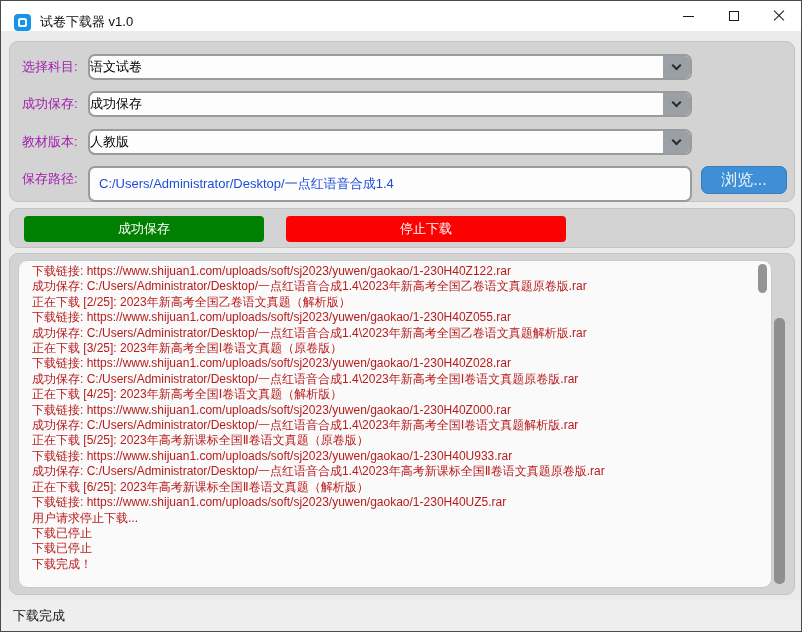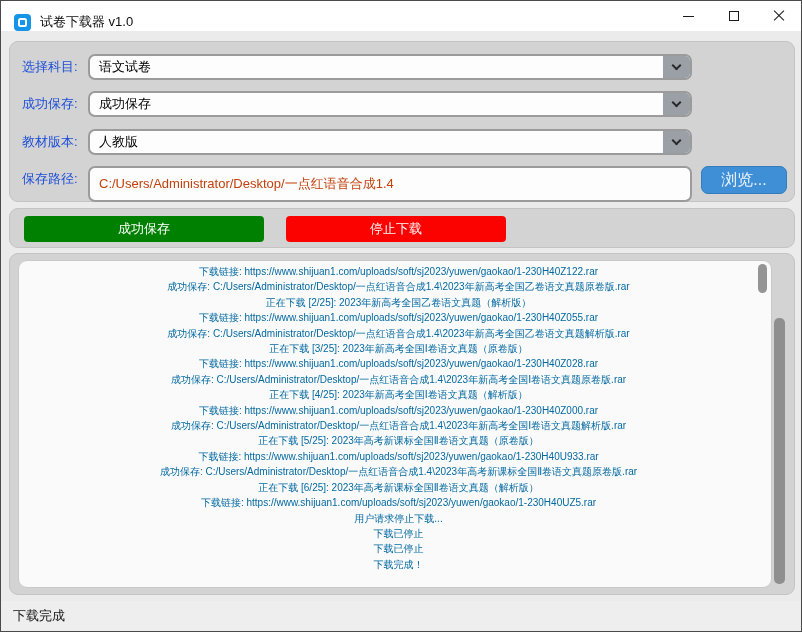--- a/index.html
+++ b/index.html
@@ -42,69 +42,68 @@
     position:absolute; left:8px; width:786px;
     background:#d3d3d3; border:1px solid #c3c3c3; border-radius:9px;
   }
   #form-panel    { top:40px;  height:161px; }
   #actions-panel { top:207px; height:40px;  }
   #log-panel     { top:252px; height:342px; }
 
   
   .form-label {
     position:absolute; left:12px; height:26px; line-height:26px;
-    font-size:13px; color:#1d4ed8;
+    font-size:13px; color:#a21caf;
   }
   .combo {
     position:absolute; left:78px; width:604px; height:26px;
     background:#fdfdfd; border:2px solid #9b9b9b; border-radius:7px;
     display:flex; align-items:center; cursor:default;
   }
-  .combo .value { flex:1; padding-left:9px; font-size:13px; color:#000; white-space:nowrap; overflow:hidden; }
+  .combo .value { flex:1; font-size:13px; color:#000; white-space:nowrap; overflow:hidden; }
   .combo .drop {
     width:27px; height:22px; background:#9aa0a6;
     border-radius:0 5px 5px 0; display:flex; align-items:center; justify-content:center;
   }
   .chev {
     width:7px; height:7px; border-right:2px solid #26282b; border-bottom:2px solid #26282b;
     transform:rotate(45deg) translate(-1.5px,-1.5px);
   }
   .path-input {
     position:absolute; left:78px; top:124px; width:604px; height:27px;
     background:#fdfdfd; border:2px solid #9b9b9b; border-radius:7px;
-    font-size:13px; color:#c2410c; padding:16px 9px;
+    font-size:13px; color:#1d4ed8; padding:16px 9px;
     font-family:"Liberation Sans","DejaVu Sans",sans-serif;
   }
   .browse-btn {
     position:absolute; left:691px; top:124px; width:86px; height:28px;
     background:#3f8fd6; border:1px solid #357cbd; border-radius:7px;
     color:#eaf3fc; font-size:16px; display:flex; align-items:center; justify-content:center;
     cursor:pointer;
   }
 
   
   .action-btn {
     position:absolute; top:7px; height:26px; border:none; border-radius:4px;
     color:#ffffff; font-size:13px; display:flex; align-items:center; justify-content:center;
     cursor:pointer; font-family:"Liberation Sans","DejaVu Sans",sans-serif;
   }
   #btn-start { left:14px;  width:240px; background:#008000; }
-  #btn-stop  { left:276px; width:220px; background:#fb0200; }
+  #btn-stop  { left:276px; width:280px; background:#fb0200; }
   #btn-more  { left:532px; width:235px; background:#7d0680;margin-top:38px; }
 
   
   .log-box {
     position:absolute; left:8px; top:6px; width:754px; height:328px;
     background:#fafafa; border:1px solid #c9c9c9; border-radius:9px;
     padding:3px 6px 0 13px; overflow:hidden;
   }
   .log-line {
-    font-size:10px; line-height:15.4px; color:#0369a1;
+    font-size:12px; line-height:15.4px; color:#b91c1c;
     white-space:nowrap;
-    text-align:center;
   }
   .inner-thumb {
     position:absolute; left:748px; top:10px; width:9px; height:29px;
     background:#949494; border-radius:4.5px;
   }
   .outer-thumb {
     position:absolute; left:764px; top:64px; width:11px; height:266px;
     background:#8f8f8f; border-radius:5px;
   }
 

